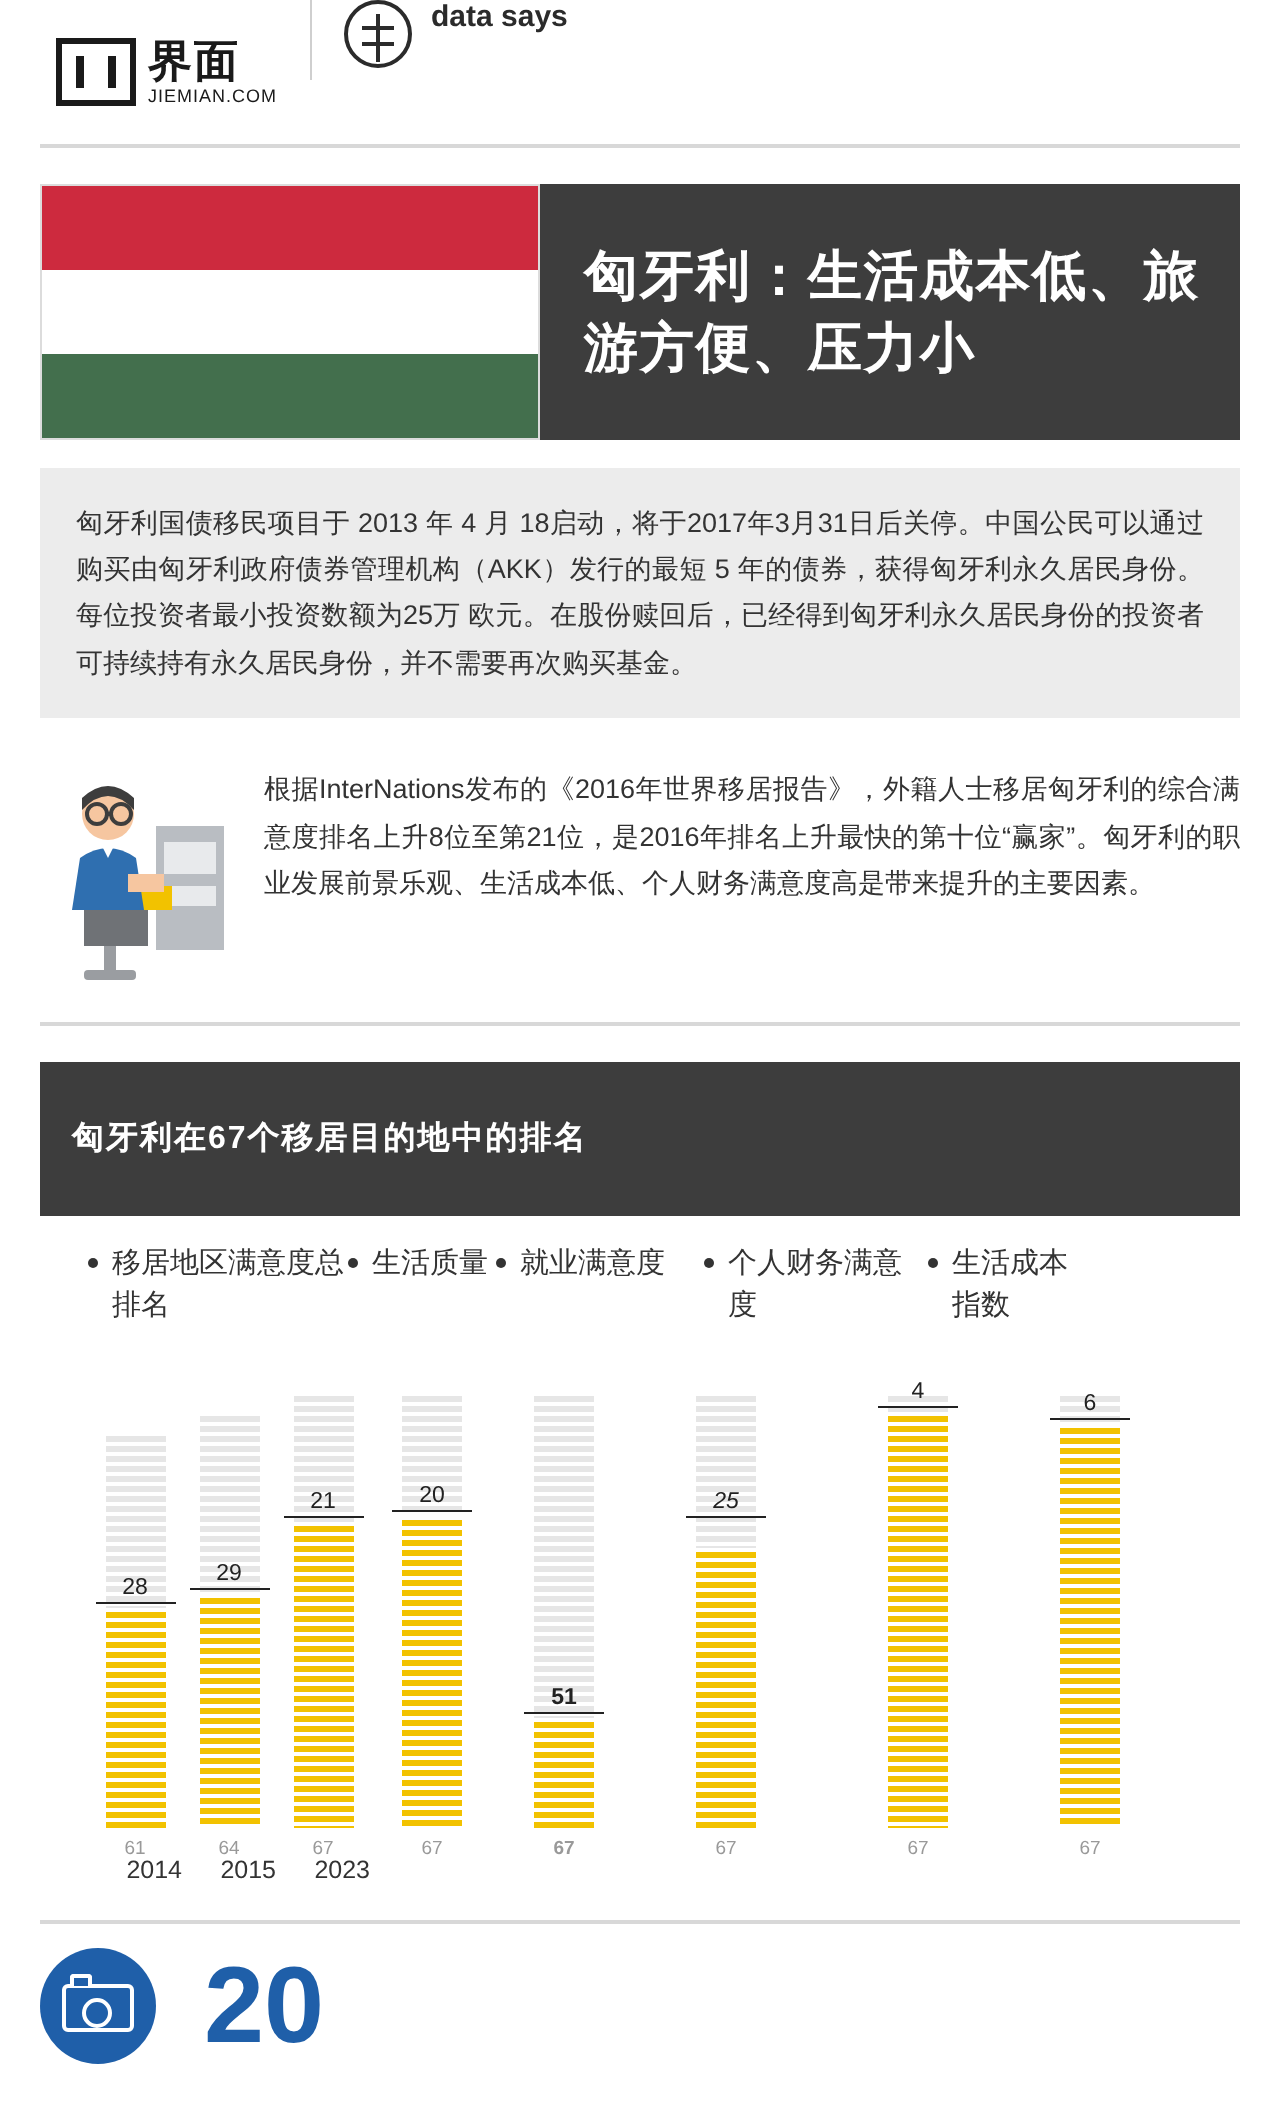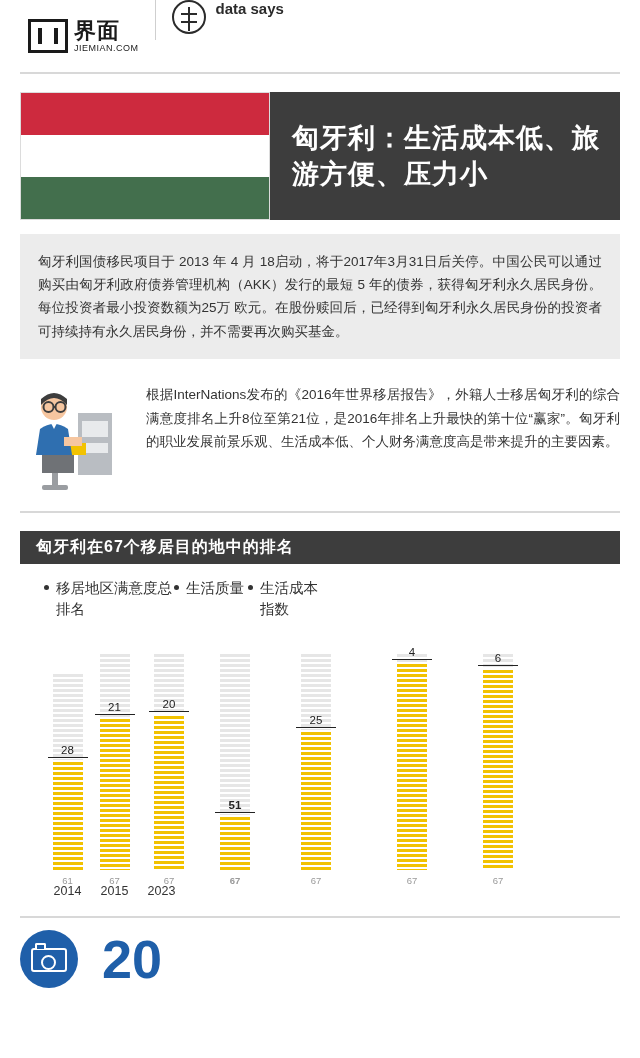--- a/index.html
+++ b/index.html
@@ -89,37 +89,36 @@
     padding:16px 18px;
     font-size:13.5px;line-height:1.72;
     color:#333;text-align:justify;
   }
 
   
   .para-illus{
     margin:14px 20px 0 20px;
     display:flex;align-items:flex-start;
     padding:4px 0 0 0;
-    gap:14px;
   }
   .illus{
     width:112px;height:118px;position:relative;flex:none;
   }
   .para-illus .txt{
     flex:1;font-size:13.5px;line-height:1.75;color:#333;text-align:justify;
     padding-top:6px;
   }
   .hr-mid{height:2px;background:#d8d8d8;margin:16px 20px 0 20px;}
 
   
   .chart-title{
     margin:18px 20px 0 20px;
     background:#3d3d3d;color:#fff;
     font-size:16px;font-weight:bold;
-    padding:6px 16px;letter-spacing:1px;
+    padding:28px 16px;letter-spacing:1px;
   }
   .chart-area{
     margin:0 20px;position:relative;height:330px;
   }
   .cat-row{
     display:flex;padding:14px 10px 0 24px;
   }
   .cat{
     font-size:14.5px;color:#333;line-height:1.45;
     position:relative;padding-left:12px;
@@ -149,21 +148,21 @@
     border-bottom:1.5px solid #222;padding-bottom:1px;
   }
   .bar-base{
     position:absolute;left:50%;transform:translateX(-50%);
     bottom:-16px;font-size:9.5px;color:#999;width:40px;text-align:center;
   }
   .years{
     position:absolute;left:24px;bottom:-4px;
     font-size:12.5px;color:#333;display:flex;
   }
-  .years span{width:47px;text-align:center;}
+  .years span{width:47px;text-align:right;}
 
   
   .hr-bot{height:2px;background:#d8d8d8;margin:0 20px;}
   .footer{
     margin:10px 20px 0 20px;height:62px;position:relative;
     display:flex;align-items:center;
   }
   .cam{
     width:58px;height:58px;border-radius:50%;
     background:#1f5fa9;position:relative;flex:none;margin-right:14px;
@@ -244,32 +243,41 @@
 
 <div class="hr-mid"></div>
 
 <div class="chart-title">匈牙利在67个移居目的地中的排名</div>
 
 <div class="chart-area">
 
   <div class="cat-row">
     <div class="cat" style="width:118px">移居地区满意度总排名</div>
     <div class="cat" style="width:62px">生活质量</div>
+    <div class="cat" style="width:92px">就业满意度</div>
+    <div class="cat" style="width:100px">个人财务满意度</div>
     <div class="cat" style="width:72px">生活成本指数</div>
   </div>
 
   <div class="bars-row" id="bars-row">
       <div class="barcol" style="width: 47px;">
         <div class="bar-wrap" style="height: 198px;">
           <div class="bar-fill" style="height: 110px; background: repeating-linear-gradient(rgb(255, 255, 255) 0px, rgb(255, 255, 255) 2px, transparent 2px, transparent 5px) rgb(242, 194, 0);"></div>
           <div class="bar-val" style="bottom: 112px;">28</div>
           <div class="bar-base">61</div>
         </div>
       </div>
       <div class="barcol" style="width: 47px;">
+        <div class="bar-wrap" style="height: 208px;">
+          <div class="bar-fill" style="height: 117px; background: repeating-linear-gradient(rgb(255, 255, 255) 0px, rgb(255, 255, 255) 2px, transparent 2px, transparent 5px) rgb(242, 194, 0);"></div>
+          <div class="bar-val" style="bottom: 119px;">29</div>
+          <div class="bar-base">64</div>
+        </div>
+      </div>
+      <div class="barcol" style="width: 47px;">
         <div class="bar-wrap" style="height: 218px;">
           <div class="bar-fill" style="height: 153px; background: repeating-linear-gradient(rgb(255, 255, 255) 0px, rgb(255, 255, 255) 2px, transparent 2px, transparent 5px) rgb(242, 194, 0);"></div>
           <div class="bar-val" style="bottom: 155px;">21</div>
           <div class="bar-base">67</div>
         </div>
       </div>
       <div class="barcol" style="width: 62px;">
         <div class="bar-wrap" style="height: 218px;">
           <div class="bar-fill" style="height: 156px; background: repeating-linear-gradient(rgb(255, 255, 255) 0px, rgb(255, 255, 255) 2px, transparent 2px, transparent 5px) rgb(242, 194, 0);"></div>
           <div class="bar-val" style="bottom: 158px;">20</div>
@@ -279,21 +287,21 @@
       <div class="barcol" style="width: 70px;">
         <div class="bar-wrap" style="height: 218px; font-weight: bold;">
           <div class="bar-fill" style="height: 55px; background: repeating-linear-gradient(rgb(255, 255, 255) 0px, rgb(255, 255, 255) 2px, transparent 2px, transparent 5px) rgb(242, 194, 0);"></div>
           <div class="bar-val" style="bottom: 57px;">51</div>
           <div class="bar-base">67</div>
         </div>
       </div>
       <div class="barcol" style="width: 92px;">
         <div class="bar-wrap" style="height: 218px;">
           <div class="bar-fill" style="height: 140px; background: repeating-linear-gradient(rgb(255, 255, 255) 0px, rgb(255, 255, 255) 2px, transparent 2px, transparent 5px) rgb(242, 194, 0);"></div>
-          <div class="bar-val" style="bottom: 142px;">25</div>
+          <div class="bar-val" style="bottom: 155px; font-style: italic;">25</div>
           <div class="bar-base">67</div>
         </div>
       </div>
       <div class="barcol" style="width: 100px;">
         <div class="bar-wrap" style="height: 218px;">
           <div class="bar-fill" style="height: 208px; background: repeating-linear-gradient(rgb(255, 255, 255) 0px, rgb(255, 255, 255) 2px, transparent 2px, transparent 5px) rgb(242, 194, 0);"></div>
           <div class="bar-val" style="bottom: 210px;">4</div>
           <div class="bar-base">67</div>
         </div>
       </div>

